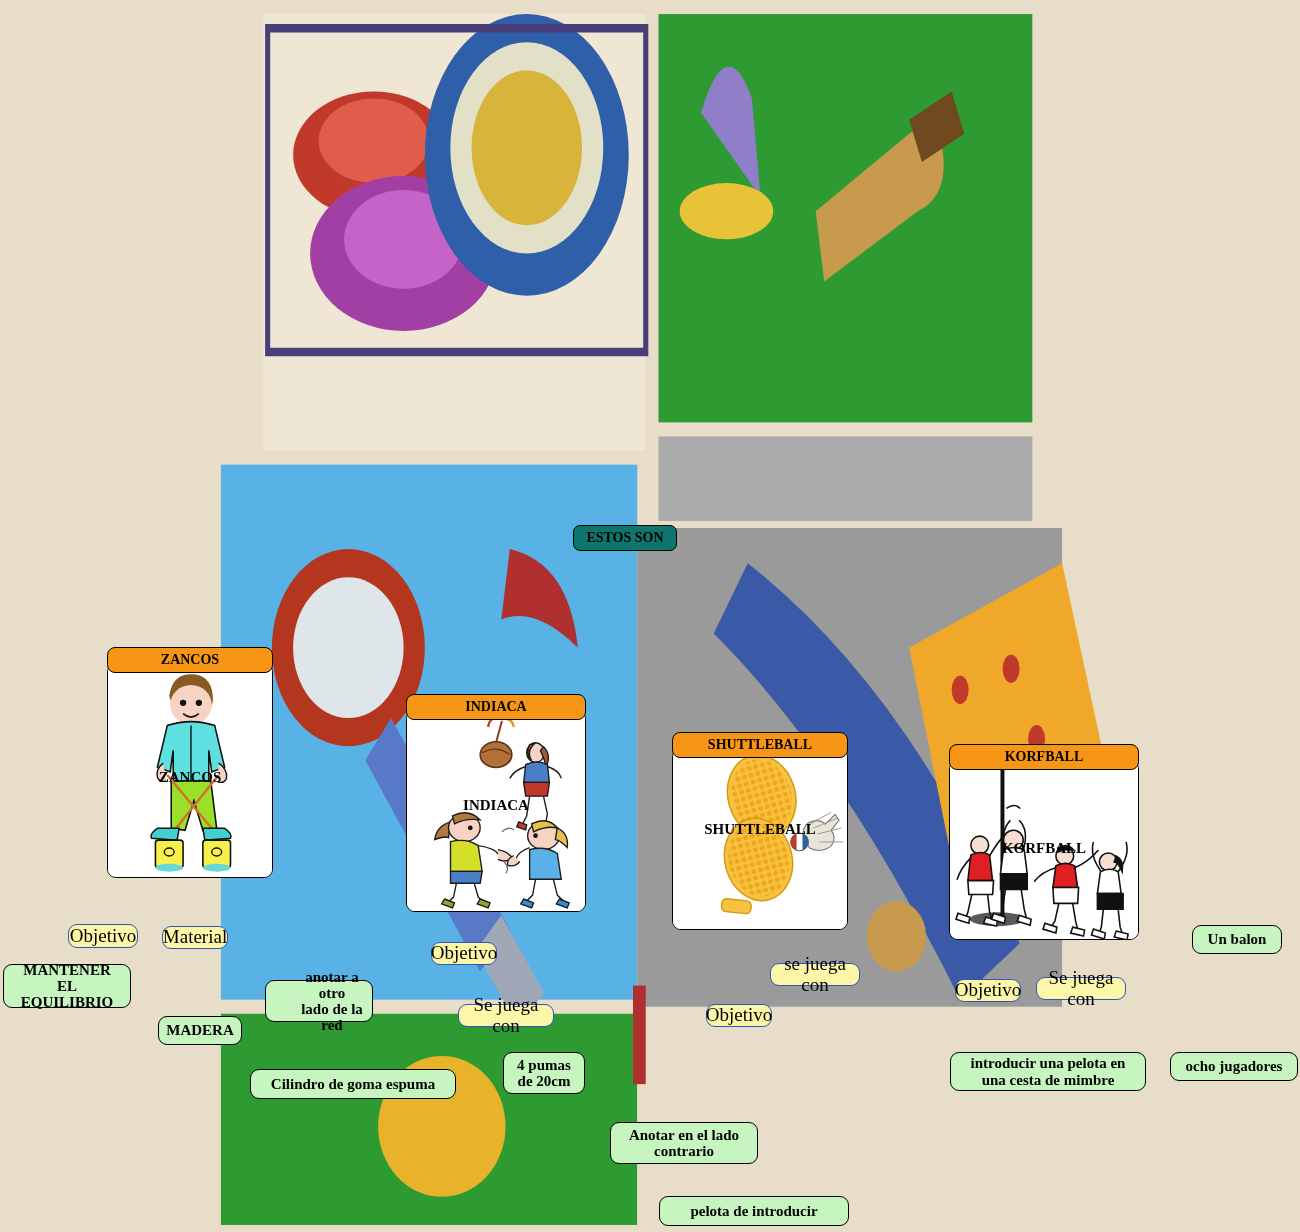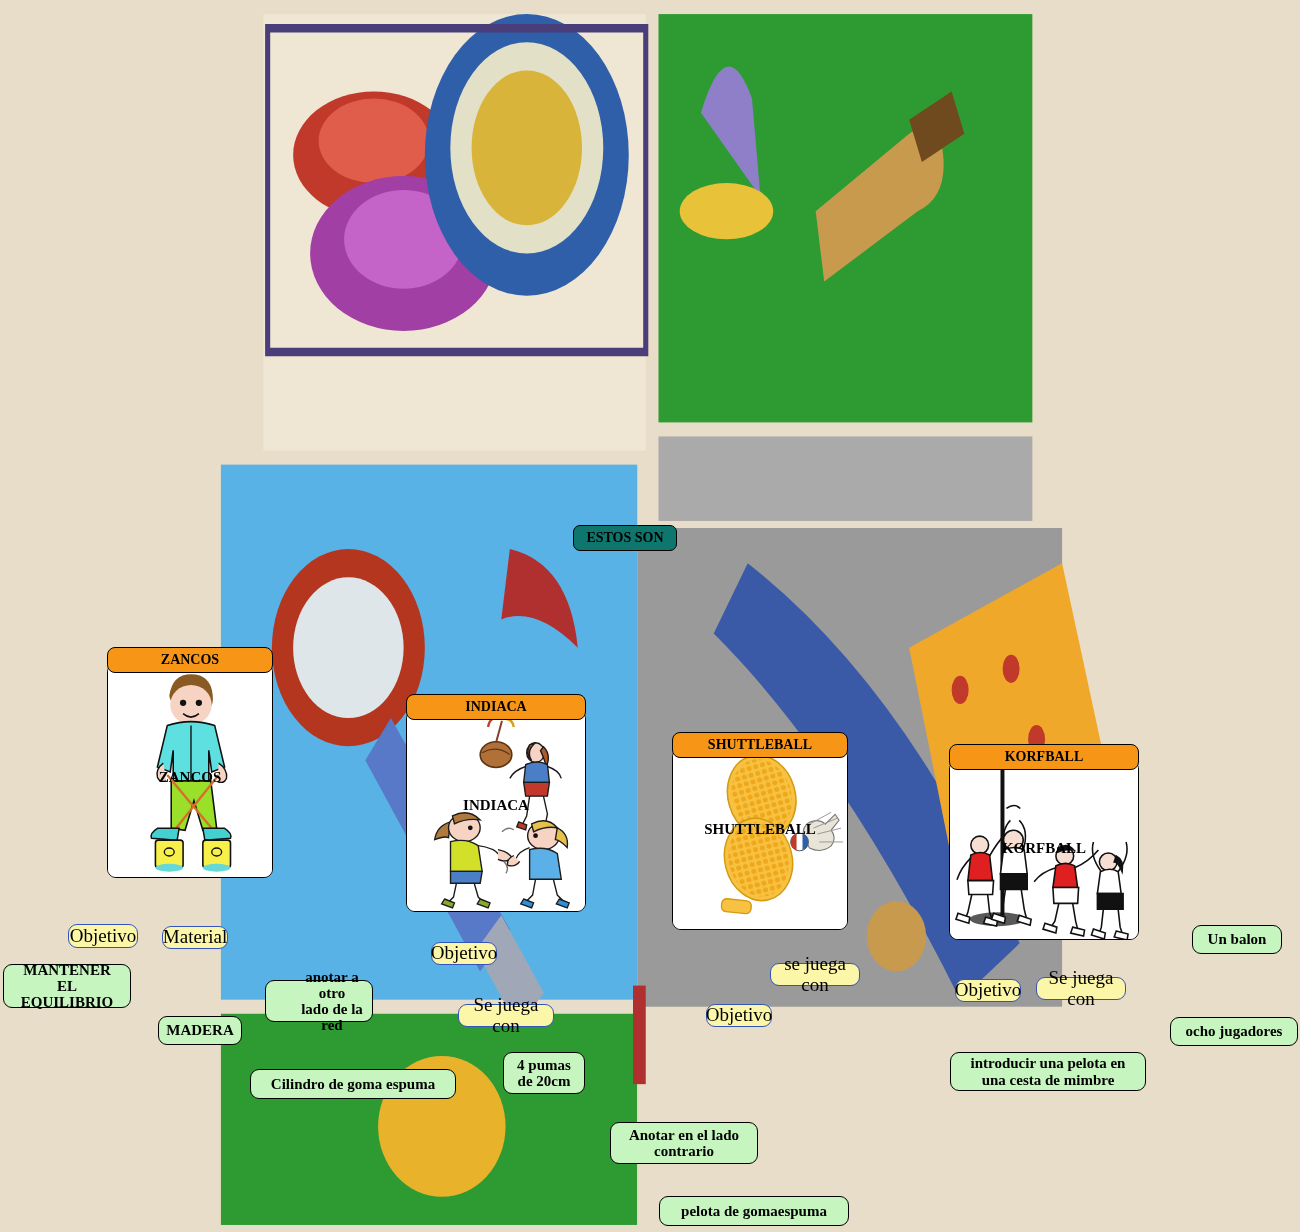--- a/index.html
+++ b/index.html
@@ -366,21 +366,21 @@
 
   <div class="node yellow" style="left:706px;top:1004px;width:66px;height:23px;">Objetivo</div>
   <div class="node yellow" style="left:770px;top:963px;width:90px;height:23px;">se juega con</div>
 
   <div class="node green" style="left:567px;top:1122px;width:148px;height:42px;margin-left:43px;">
     <div>
       <div>Anotar en el lado</div>
       <div>contrario</div>
     </div>
   </div>
-  <div class="node green" style="left:659px;top:1196px;width:190px;height:30px;">pelota de gomaespuma</div>
+  <div class="node green" style="left:659px;top:1196px;width:190px;height:30px;">pelota de introducir</div>
 
   <div class="card" style="left:928px;top:744px;width:190px;height:172px;margin-left:21px;">
     <div class="card-body" style="height:180px;">
       <svg class="pic" viewBox="0 0 190 180" preserveAspectRatio="xMidYMid meet">
         <rect width="190" height="180" fill="#fff"></rect>
 
         <ellipse cx="48" cy="160" rx="28" ry="7" fill="#595959"></ellipse>
 
         <rect x="51" y="0" width="4" height="162" fill="#111"></rect>
 
@@ -443,15 +443,15 @@
   <div class="node yellow" style="left:955px;top:979px;width:66px;height:23px;">Objetivo</div>
   <div class="node yellow" style="left:1036px;top:977px;width:90px;height:23px;">Se juega con</div>
 
   <div class="node green" style="left:950px;top:1052px;width:196px;height:39px;">
     <div>
       <div>introducir una pelota en</div>
       <div>una cesta de mimbre</div>
     </div>
   </div>
   <div class="node green" style="left:1192px;top:925px;width:90px;height:29px;">Un balon</div>
-  <div class="node green" style="left:1170px;top:1017px;width:128px;height:29px;text-align:right;">ocho jugadores</div>
+  <div class="node green" style="left:1170px;top:1052px;width:128px;height:29px;text-align:right;">ocho jugadores</div>
 
 </div>
 
 </body></html>

